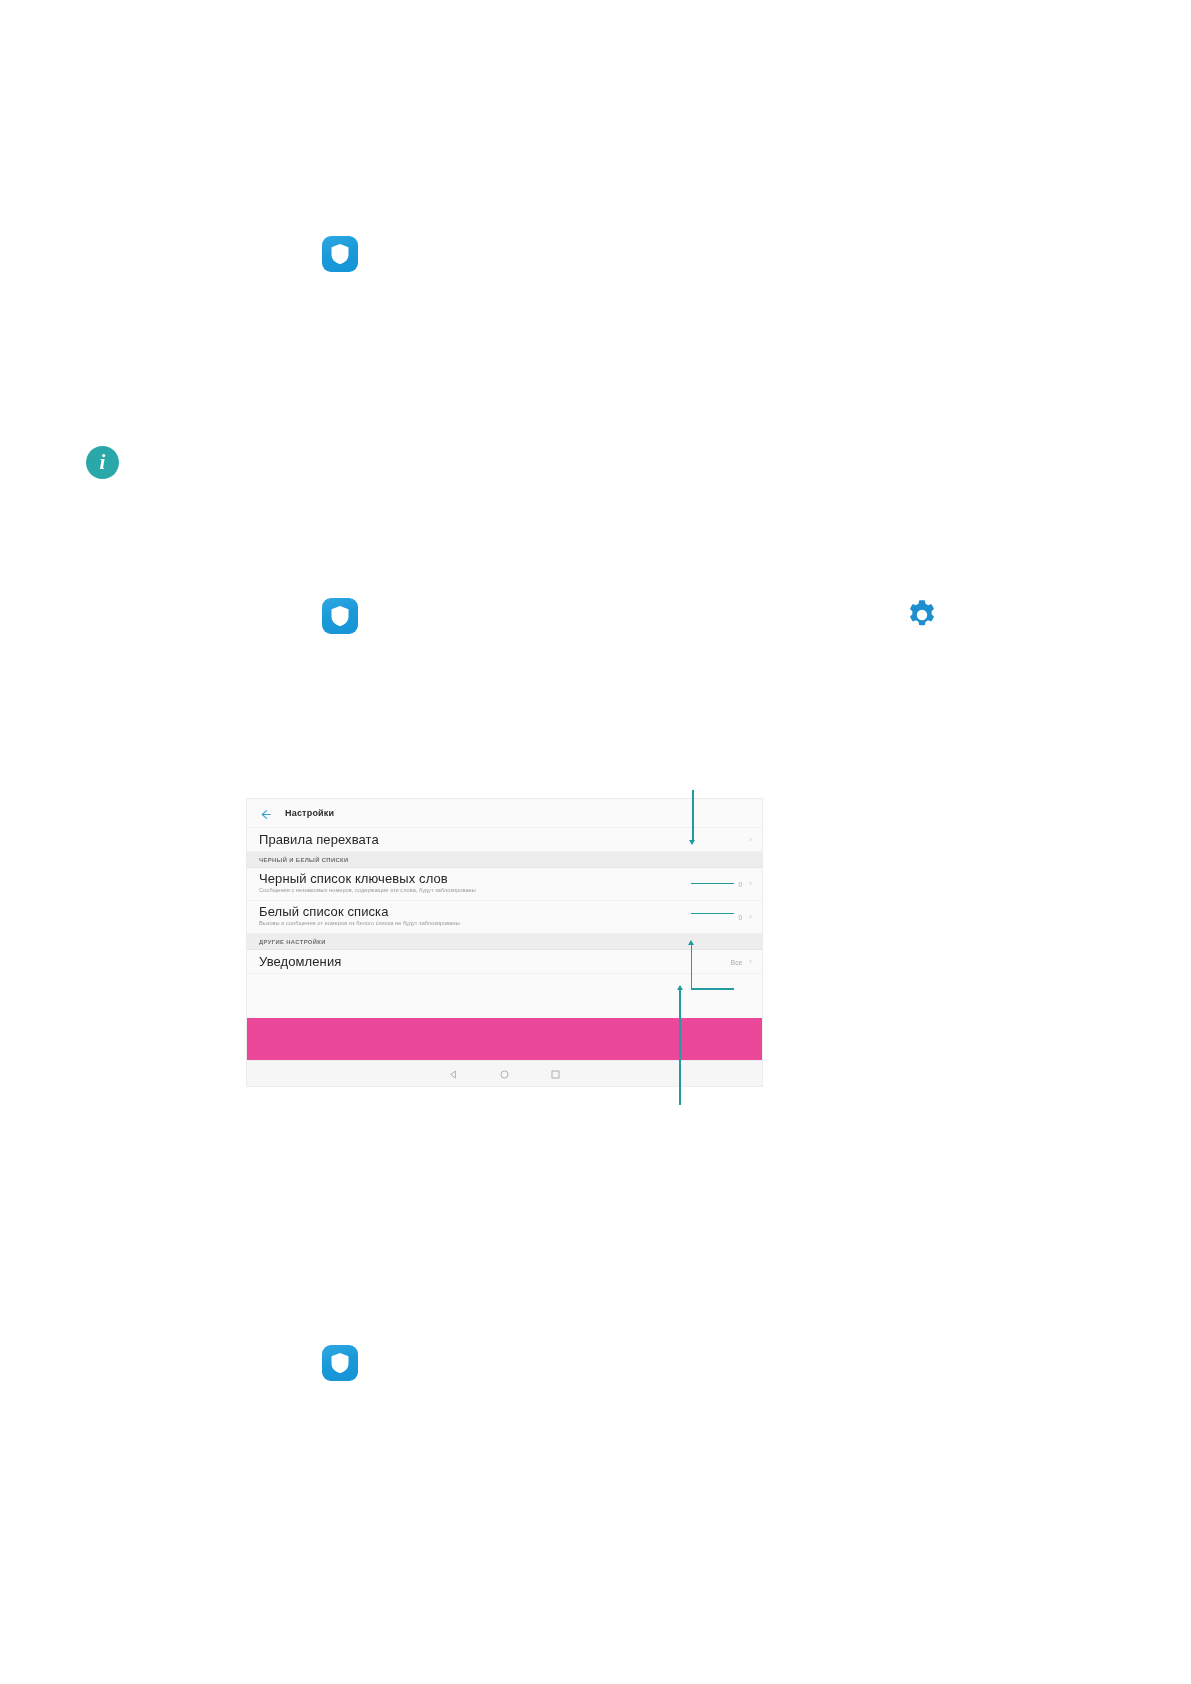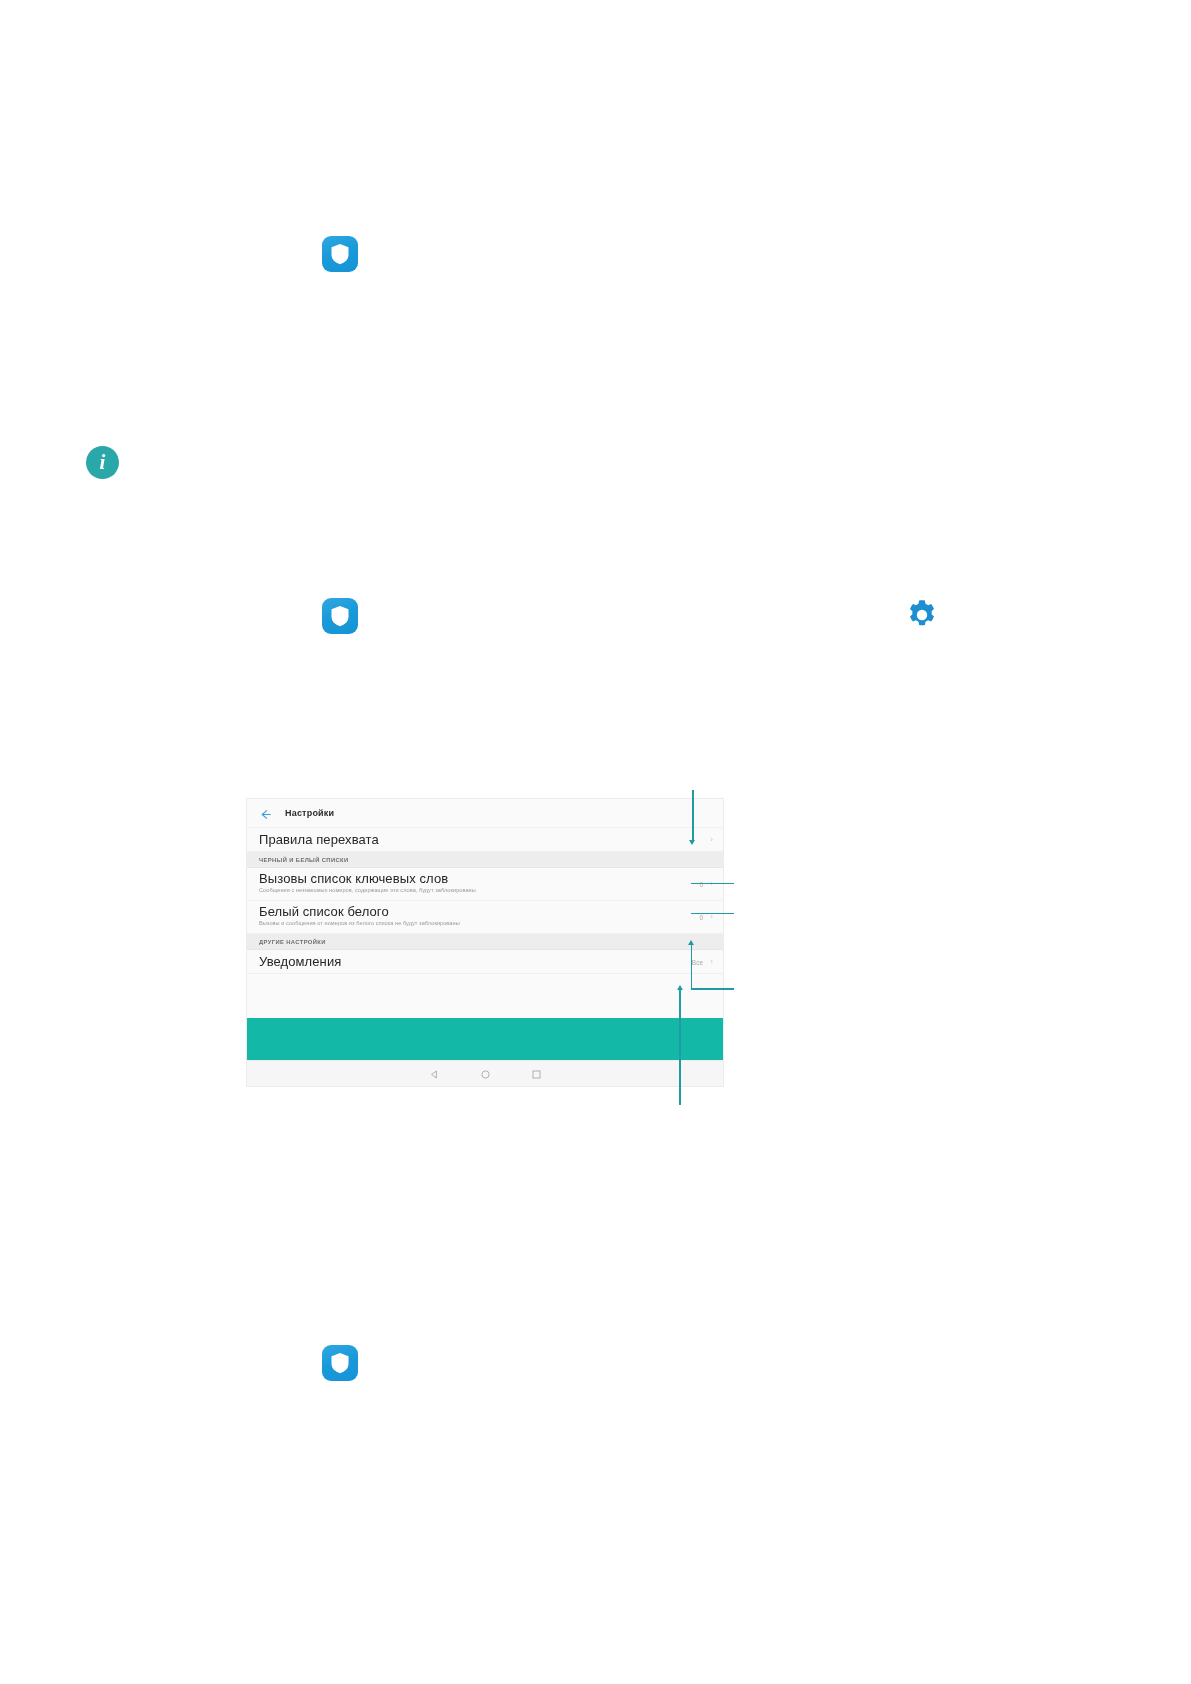--- a/index.html
+++ b/index.html
@@ -57,23 +57,23 @@
     top: 598px;
     width: 34px;
     height: 34px;
   }
 
   
   .phone {
     position: absolute;
     left: 246px;
     top: 798px;
-    width: 478px;
+    width: 517px;
     height: 289px;
-    background: #14b8a6;
+    background: #ec4899;
     border: 1px solid #ececec;
     box-sizing: border-box;
     overflow: hidden;
   }
 
   .phone-topbar {
     height: 28px;
     background: #fafafa;
     display: flex;
     align-items: center;
@@ -230,28 +230,28 @@
 
   <div class="row row-plain">
     <span class="row-title">Правила перехвата</span>
     <span class="row-chev">›</span>
   </div>
 
   <div class="section-head">ЧЕРНЫЙ И БЕЛЫЙ СПИСКИ</div>
 
 
   <div class="row">
-    <div class="row-title">Вызовы список ключевых слов</div>
+    <div class="row-title">Черный список ключевых слов</div>
     <div class="row-sub">Сообщения с незнакомых номеров, содержащие эти слова, будут заблокированы</div>
     <span class="row-value">0</span>
     <span class="row-chev">›</span>
   </div>
 
   <div class="row">
-    <div class="row-title">Белый список белого</div>
+    <div class="row-title">Белый список списка</div>
     <div class="row-sub">Вызовы и сообщения от номеров из белого списка не будут заблокированы</div>
     <span class="row-value">0</span>
     <span class="row-chev">›</span>
   </div>
 
   <div class="section-head">ДРУГИЕ НАСТРОЙКИ</div>
 
   <div class="row row-plain">
     <span class="row-title">Уведомления</span>
     <span class="row-value">Все</span>

